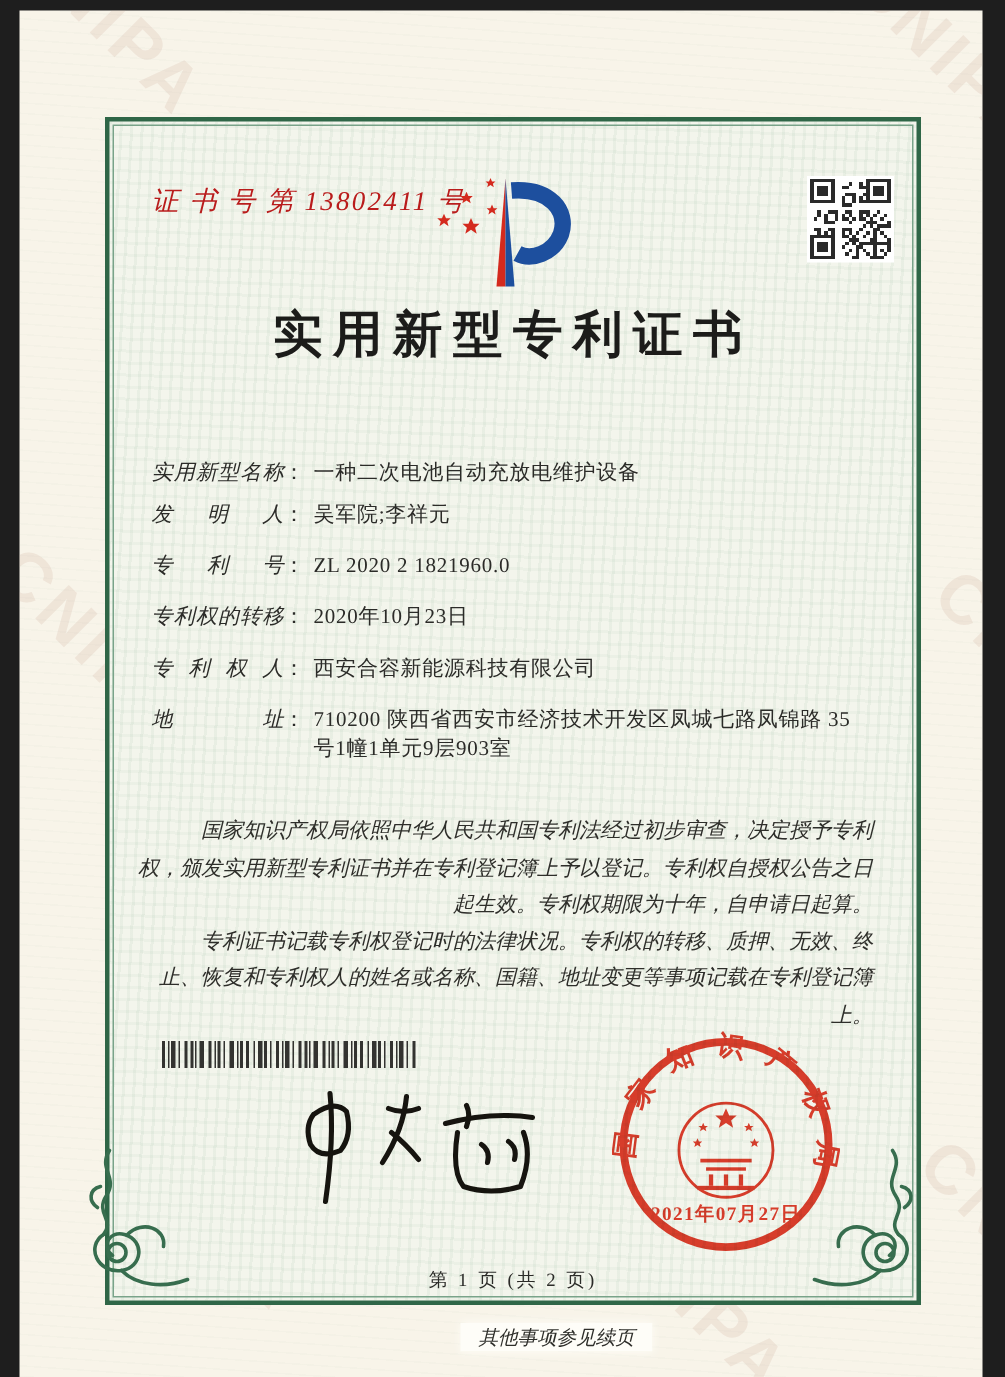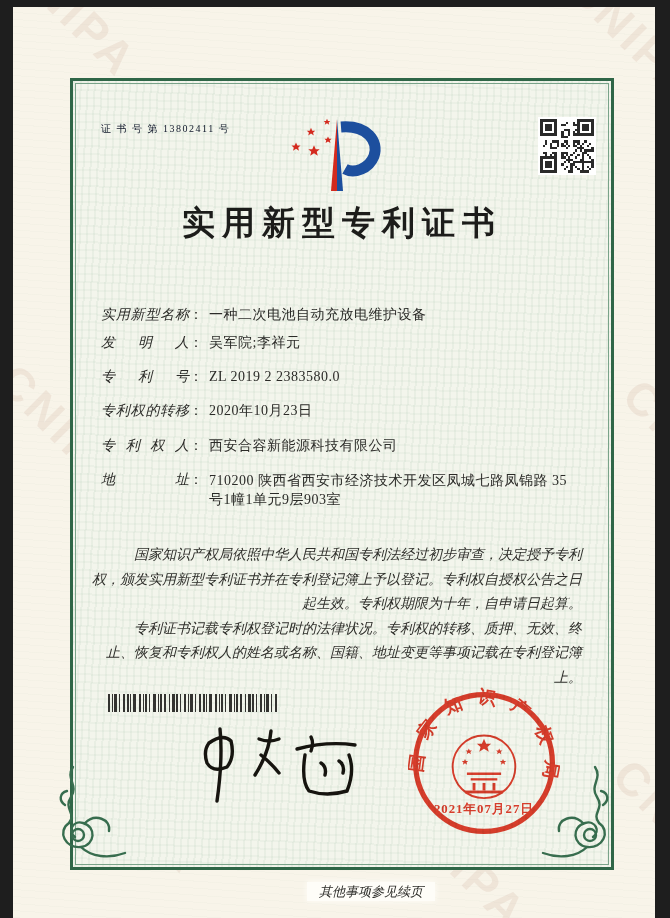--- a/index.html
+++ b/index.html
@@ -13,21 +13,21 @@
     font-weight:bold;font-size:46px;letter-spacing:4px;color:rgba(193,154,134,.17);
     transform:rotate(45deg);white-space:nowrap;z-index:1;}
   .frame{position:absolute;left:57px;top:71px;width:544px;height:792px;box-sizing:border-box;
     border:3px solid #2f6647;z-index:2;
     background:
       repeating-linear-gradient(93deg,rgba(110,160,125,.08) 0 2px,transparent 2px 7px),
       repeating-linear-gradient(2deg,rgba(110,160,125,.06) 0 2px,transparent 2px 8px),
       #f3f5ec;}
   .frame::before{content:"";position:absolute;inset:2px;border:1px solid #79a389;pointer-events:none;}
   .abs{position:absolute;z-index:3;}
-  .cert-no{left:88px;top:115px;font-size:10px;letter-spacing:1.5px;color:#0f172a;}
+  .cert-no{left:88px;top:115px;font-size:18px;letter-spacing:1.5px;color:#b91c1c;font-style:italic;}
   .qr{left:525px;top:110px;}
   .logo{left:268px;top:100px;}
   .title{left:57px;top:194px;width:544px;text-align:center;font-size:33px;font-weight:600;
     letter-spacing:7px;color:#1c1c1a;}
   .fieldrow{left:88px;width:486px;font-size:14px;color:#2b2b28;white-space:nowrap;}
   .flabel{display:inline-block;width:88px;text-align:justify;text-align-last:justify;font-style:italic;}
   .fcolon{display:inline-block;margin-right:6px;}
   .fvalue{letter-spacing:.5px;}
   .fvalue.wrap{display:inline-block;white-space:normal;width:358px;vertical-align:top;line-height:19px;}
   .grant2{position:absolute;left:257px;top:0;}
@@ -251,21 +251,21 @@
 
     <div class="abs title">实用新型专利证书</div>
 
     <div class="abs fieldrow" style="top:299px">
       <span class="flabel">实用新型名称</span><span class="fcolon">：</span><span class="fvalue">一种二次电池自动充放电维护设备</span>
     </div>
     <div class="abs fieldrow" style="top:327px">
       <span class="flabel">发明人</span><span class="fcolon">：</span><span class="fvalue">吴军院;李祥元</span>
     </div>
     <div class="abs fieldrow" style="top:361px">
-      <span class="flabel">专利号</span><span class="fcolon">：</span><span class="fvalue">ZL 2019 2 2383580.0</span>
+      <span class="flabel">专利号</span><span class="fcolon">：</span><span class="fvalue">ZL 2020 2 1821960.0</span>
     </div>
     <div class="abs fieldrow" style="top:395px">
       <span class="flabel">专利权的转移</span><span class="fcolon">：</span><span class="fvalue">2020年10月23日</span>
     </div>
     <div class="abs fieldrow" style="top:430px">
       <span class="flabel">专利权人</span><span class="fcolon">：</span><span class="fvalue">西安合容新能源科技有限公司</span>
     </div>
     <div class="abs fieldrow" style="top:464px">
       <span class="flabel">地址</span><span class="fcolon">：</span><span class="fvalue wrap">710200 陕西省西安市经济技术开发区凤城七路凤锦路 35号1幢1单元9层903室</span>
     </div>
@@ -359,19 +359,20 @@
         <rect x="62" y="90" width="36" height="2.6"></rect>
         <rect x="66" y="96" width="28" height="2.4"></rect>
         <rect x="68" y="101" width="3" height="8"></rect>
         <rect x="78.5" y="101" width="3" height="8"></rect>
         <rect x="89" y="101" width="3" height="8"></rect>
         <rect x="60" y="109" width="40" height="3"></rect>
       </g>
       <text x="80" y="133" text-anchor="middle" font-size="13.5" font-weight="bold" fill="#e0301e" letter-spacing="1" font-family="'Liberation Serif','DejaVu Serif',serif">2021年07月27日</text>
     </svg>
 
+    <div class="abs pageinfo">第 1 页 (共 2 页)</div>
 
     <div class="abs note">
       <span>其他事项参见续页</span>
     </div>
 
   </div>
 </div>
 
 </body></html>

